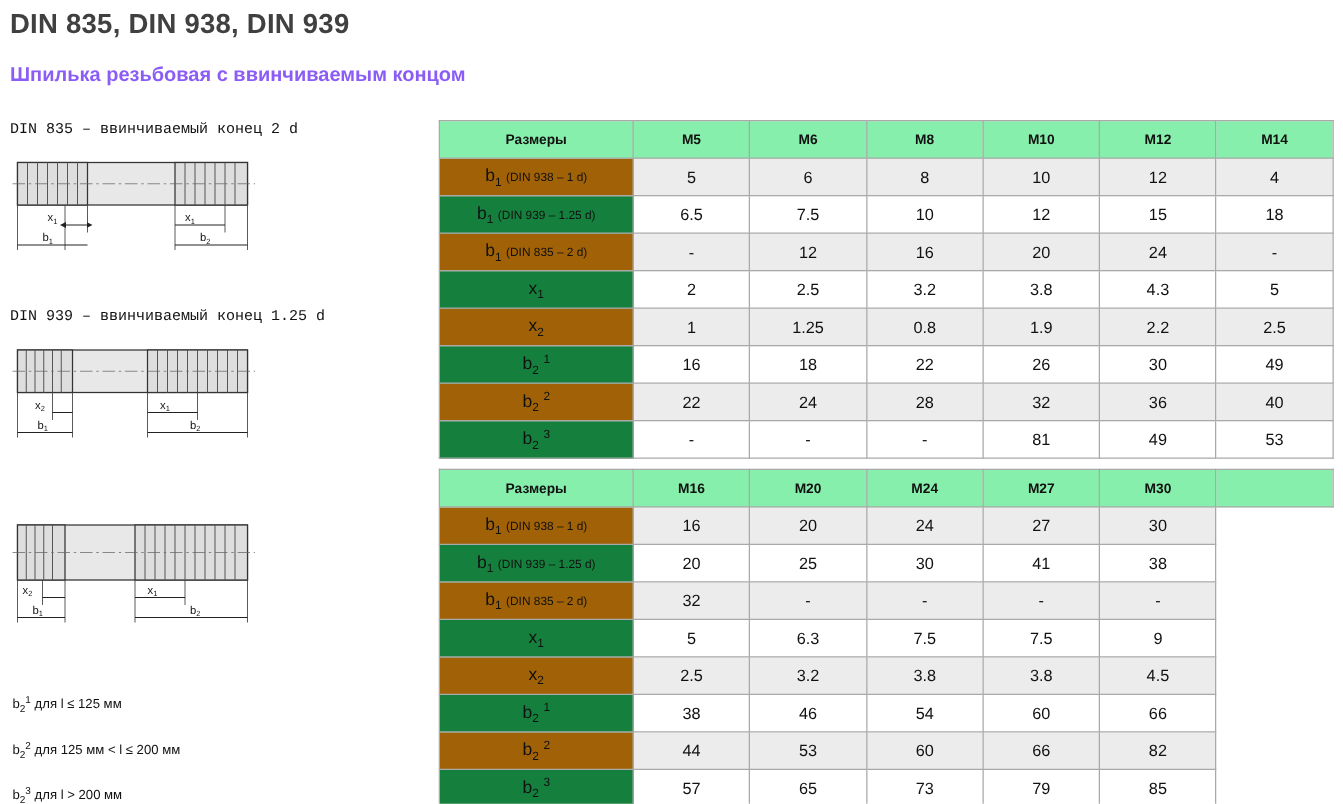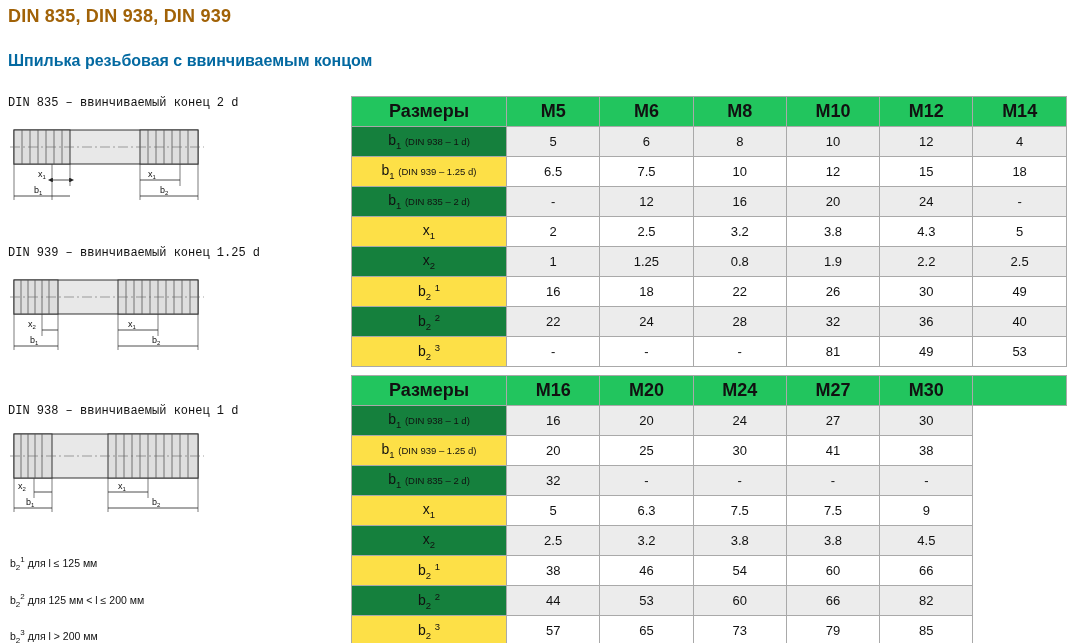--- a/index.html
+++ b/index.html
@@ -17,32 +17,32 @@
   }
   .page {
     position: relative;
     width: 1074px;
     height: 643px;
   }
   .title {
     position: absolute;
     left: 8px;
     top: 6px;
-    font-size: 18px;
+    font-size: 22px;
     font-weight: bold;
     letter-spacing: .2px;
-    color: #a16207;
+    color: #404040;
   }
   .subtitle {
     position: absolute;
     left: 8px;
     top: 52px;
     font-size: 16px;
     font-weight: bold;
-    color: #0369a1;
+    color: #8b5cf6;
   }
 
   
   .fig-caption {
     font-size: 12px;
     color: #111;
     white-space: nowrap;
     font-family: Liberation Mono, monospace;
   }
   .fig-block { position: absolute; left: 8px; }
@@ -86,27 +86,27 @@
   table.spec th, table.spec td {
     border: 1px solid #a9a9a9;
     height: 29px;
     text-align: center;
     vertical-align: middle;
     padding: 0 2px;
     font-weight: normal;
     color: #111;
   }
   table.spec thead th {
-    background: #22c55e;
+    background: #86efac;
     font-weight: bold;
-    font-size: 18px;
+    font-size: 11px;
   }
   table.spec tbody tr.alt td { background: #ececec; }
-  table.spec tbody tr td:first-child { background: #fde047; }
-  table.spec tbody tr.alt td:first-child { background: #15803d; }
+  table.spec tbody tr td:first-child { background: #15803d; }
+  table.spec tbody tr.alt td:first-child { background: #a16207; }
   table.spec td.blank { background: #ffffff !important; border: none; }
   table.spec tbody tr.alt td.blank { background: #ffffff !important; }
 
   .lblmain { font-size: 14px; }
   .sub { font-size: 9.5px; vertical-align: sub; }
   .supn { font-size: 9.5px; vertical-align: super; }
   .paren { font-size: 9.5px; }
 </style>
 </head>
 <body>
@@ -205,21 +205,20 @@
         <line x1="110" y1="72" x2="190" y2="72" stroke="#222" stroke-width=".8"></line>
         <text x="20" y="53" font-size="9" font-family="Liberation Sans, sans-serif" fill="#111">x<tspan font-size="6" dy="2">2</tspan></text>
         <text x="22" y="69" font-size="9" font-family="Liberation Sans, sans-serif" fill="#111">b<tspan font-size="6" dy="2">1</tspan></text>
         <text x="120" y="53" font-size="9" font-family="Liberation Sans, sans-serif" fill="#111">x<tspan font-size="6" dy="2">1</tspan></text>
         <text x="144" y="69" font-size="9" font-family="Liberation Sans, sans-serif" fill="#111">b<tspan font-size="6" dy="2">2</tspan></text>
       </svg>
     </div>
   </div>
 
   <div class="fig-block" id="fig3">
-    <div class="fig-caption">DIN 938 – ввинчиваемый конец 1 d</div>
     <div class="drawing">
       <svg class="svgwrap" width="322" height="86" viewBox="0 0 322 86">
         <rect x="6" y="2" width="184" height="44" fill="#e8e8e8" stroke="#333" stroke-width="1"></rect>
         <rect x="6" y="2" width="38" height="44" fill="#dedede" stroke="#333" stroke-width="1"></rect>
         <line x1="13" y1="2" x2="13" y2="46" stroke="#555" stroke-width=".8"></line>
         <line x1="20" y1="2" x2="20" y2="46" stroke="#555" stroke-width=".8"></line>
         <line x1="27" y1="2" x2="27" y2="46" stroke="#555" stroke-width=".8"></line>
         <line x1="34" y1="2" x2="34" y2="46" stroke="#555" stroke-width=".8"></line>
         <rect x="100" y="2" width="90" height="44" fill="#dedede" stroke="#333" stroke-width="1"></rect>
         <line x1="108" y1="2" x2="108" y2="46" stroke="#555" stroke-width=".8"></line>

